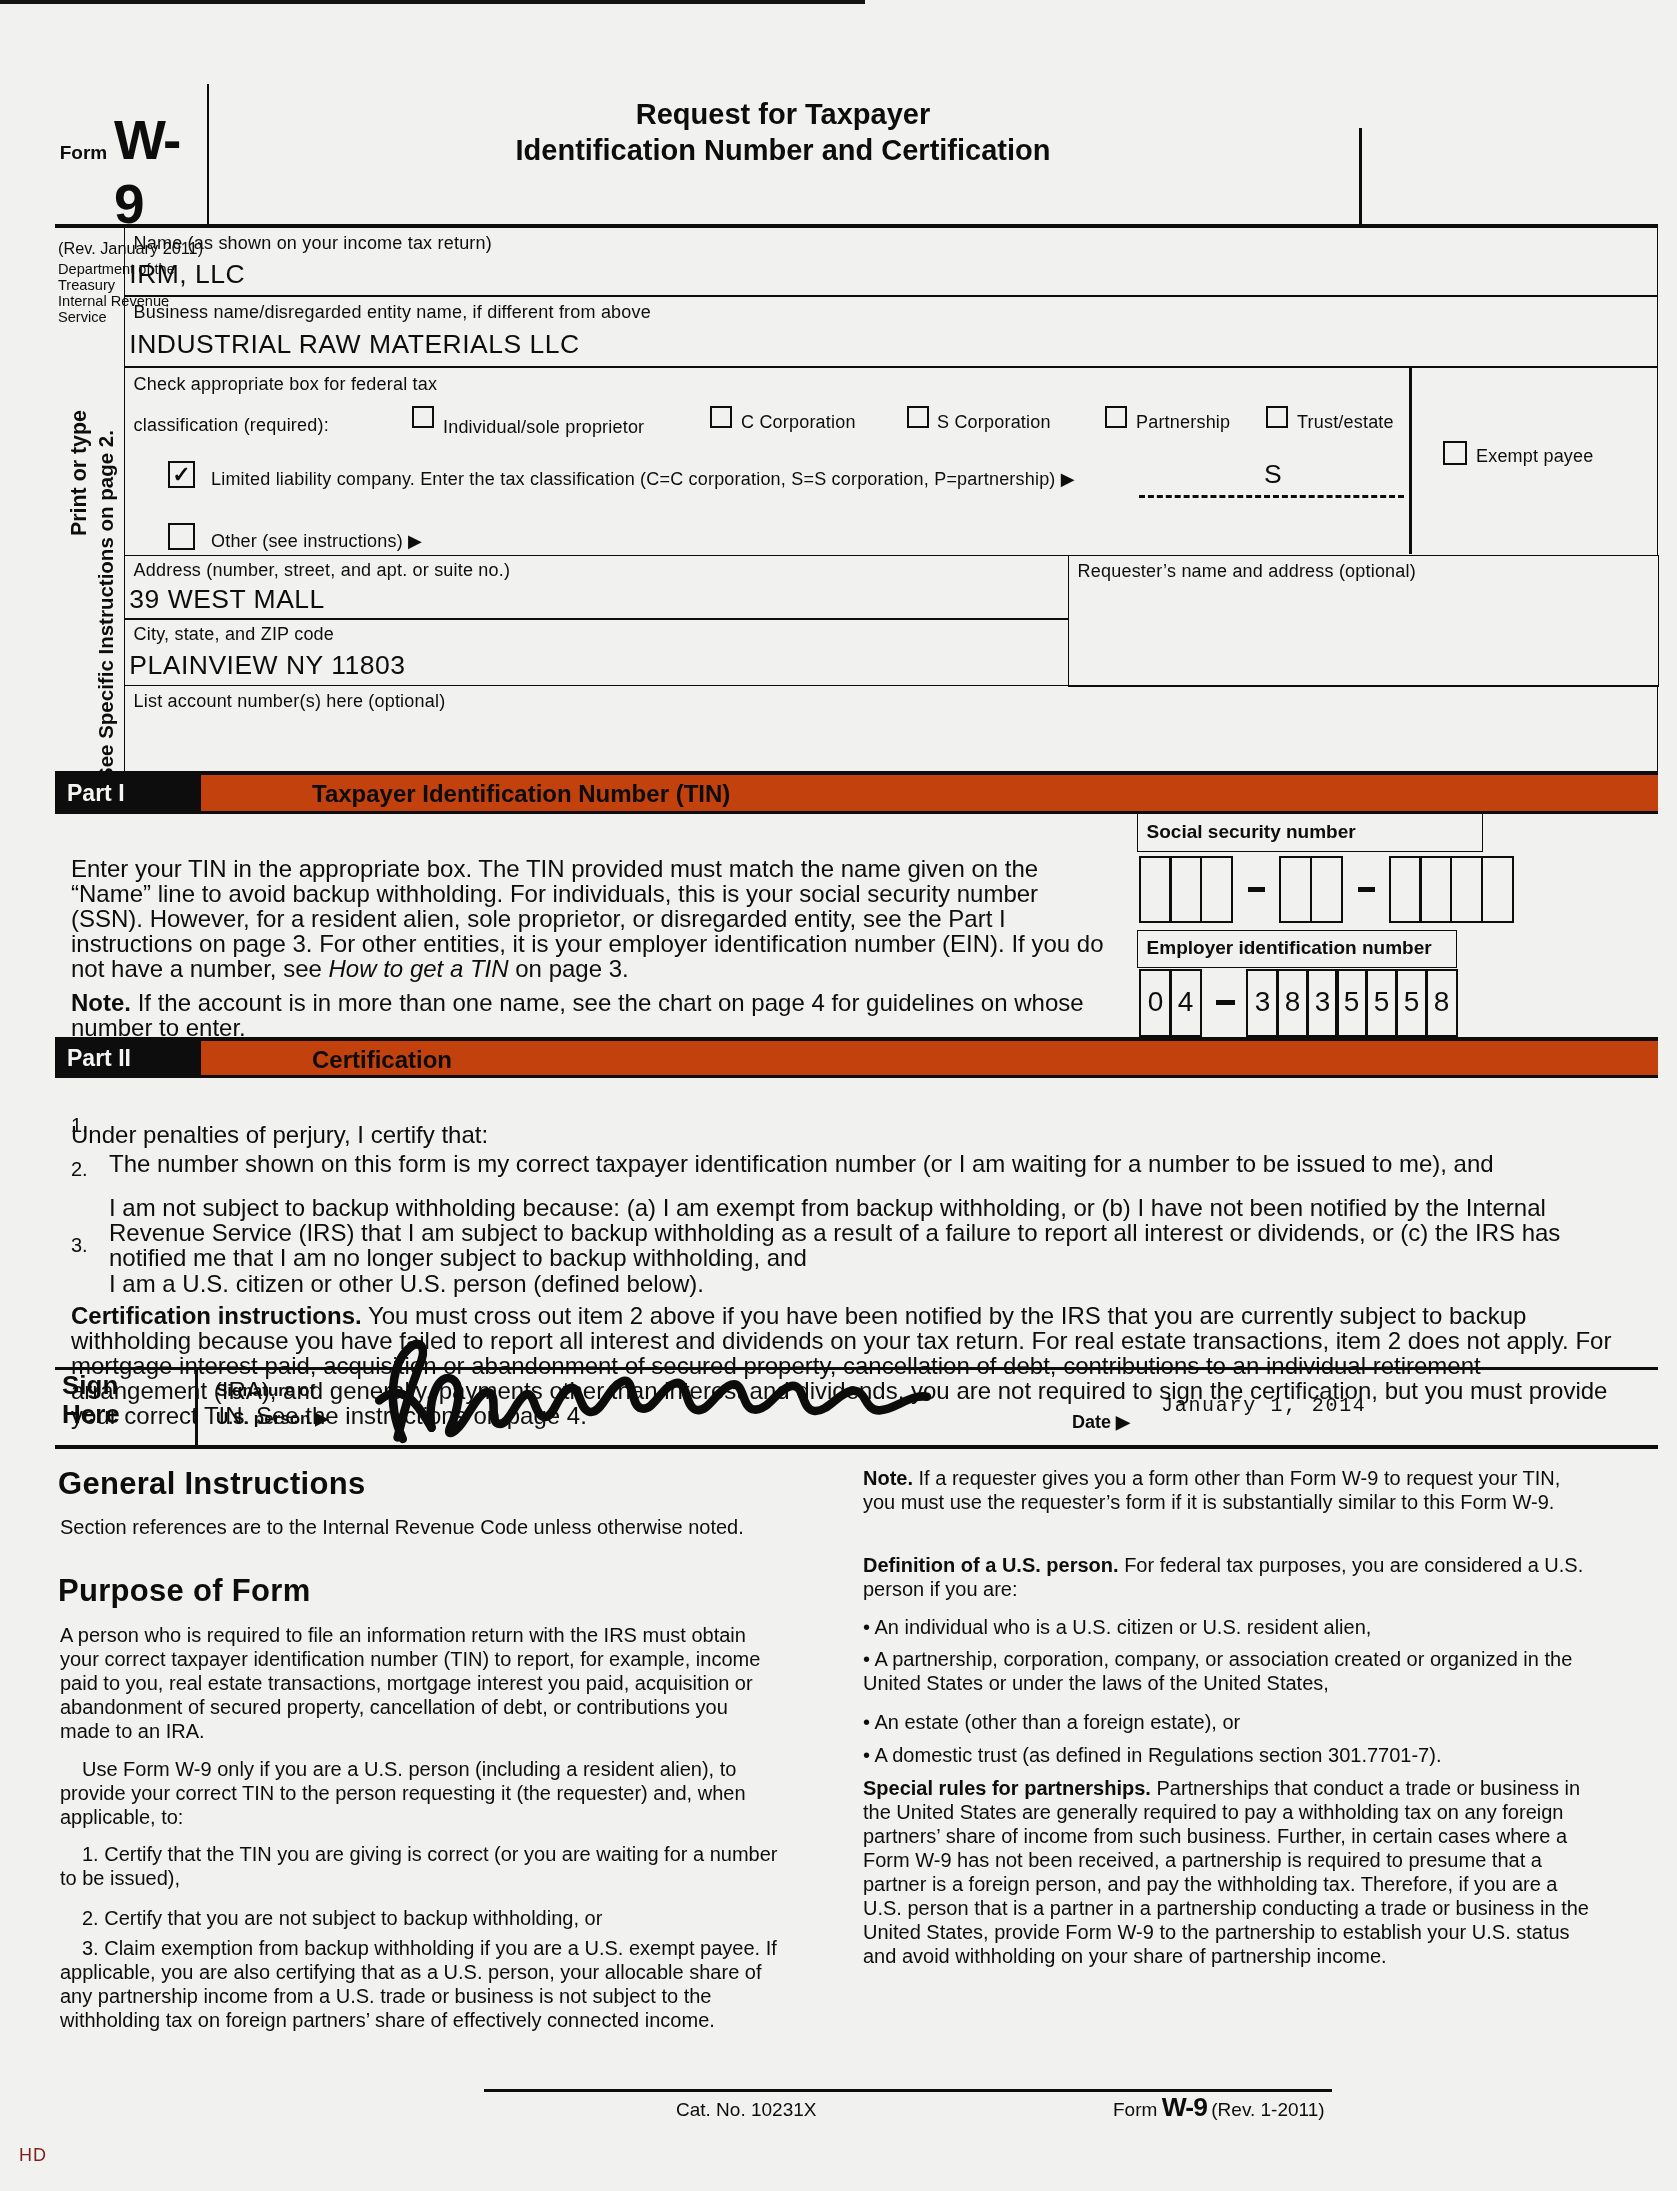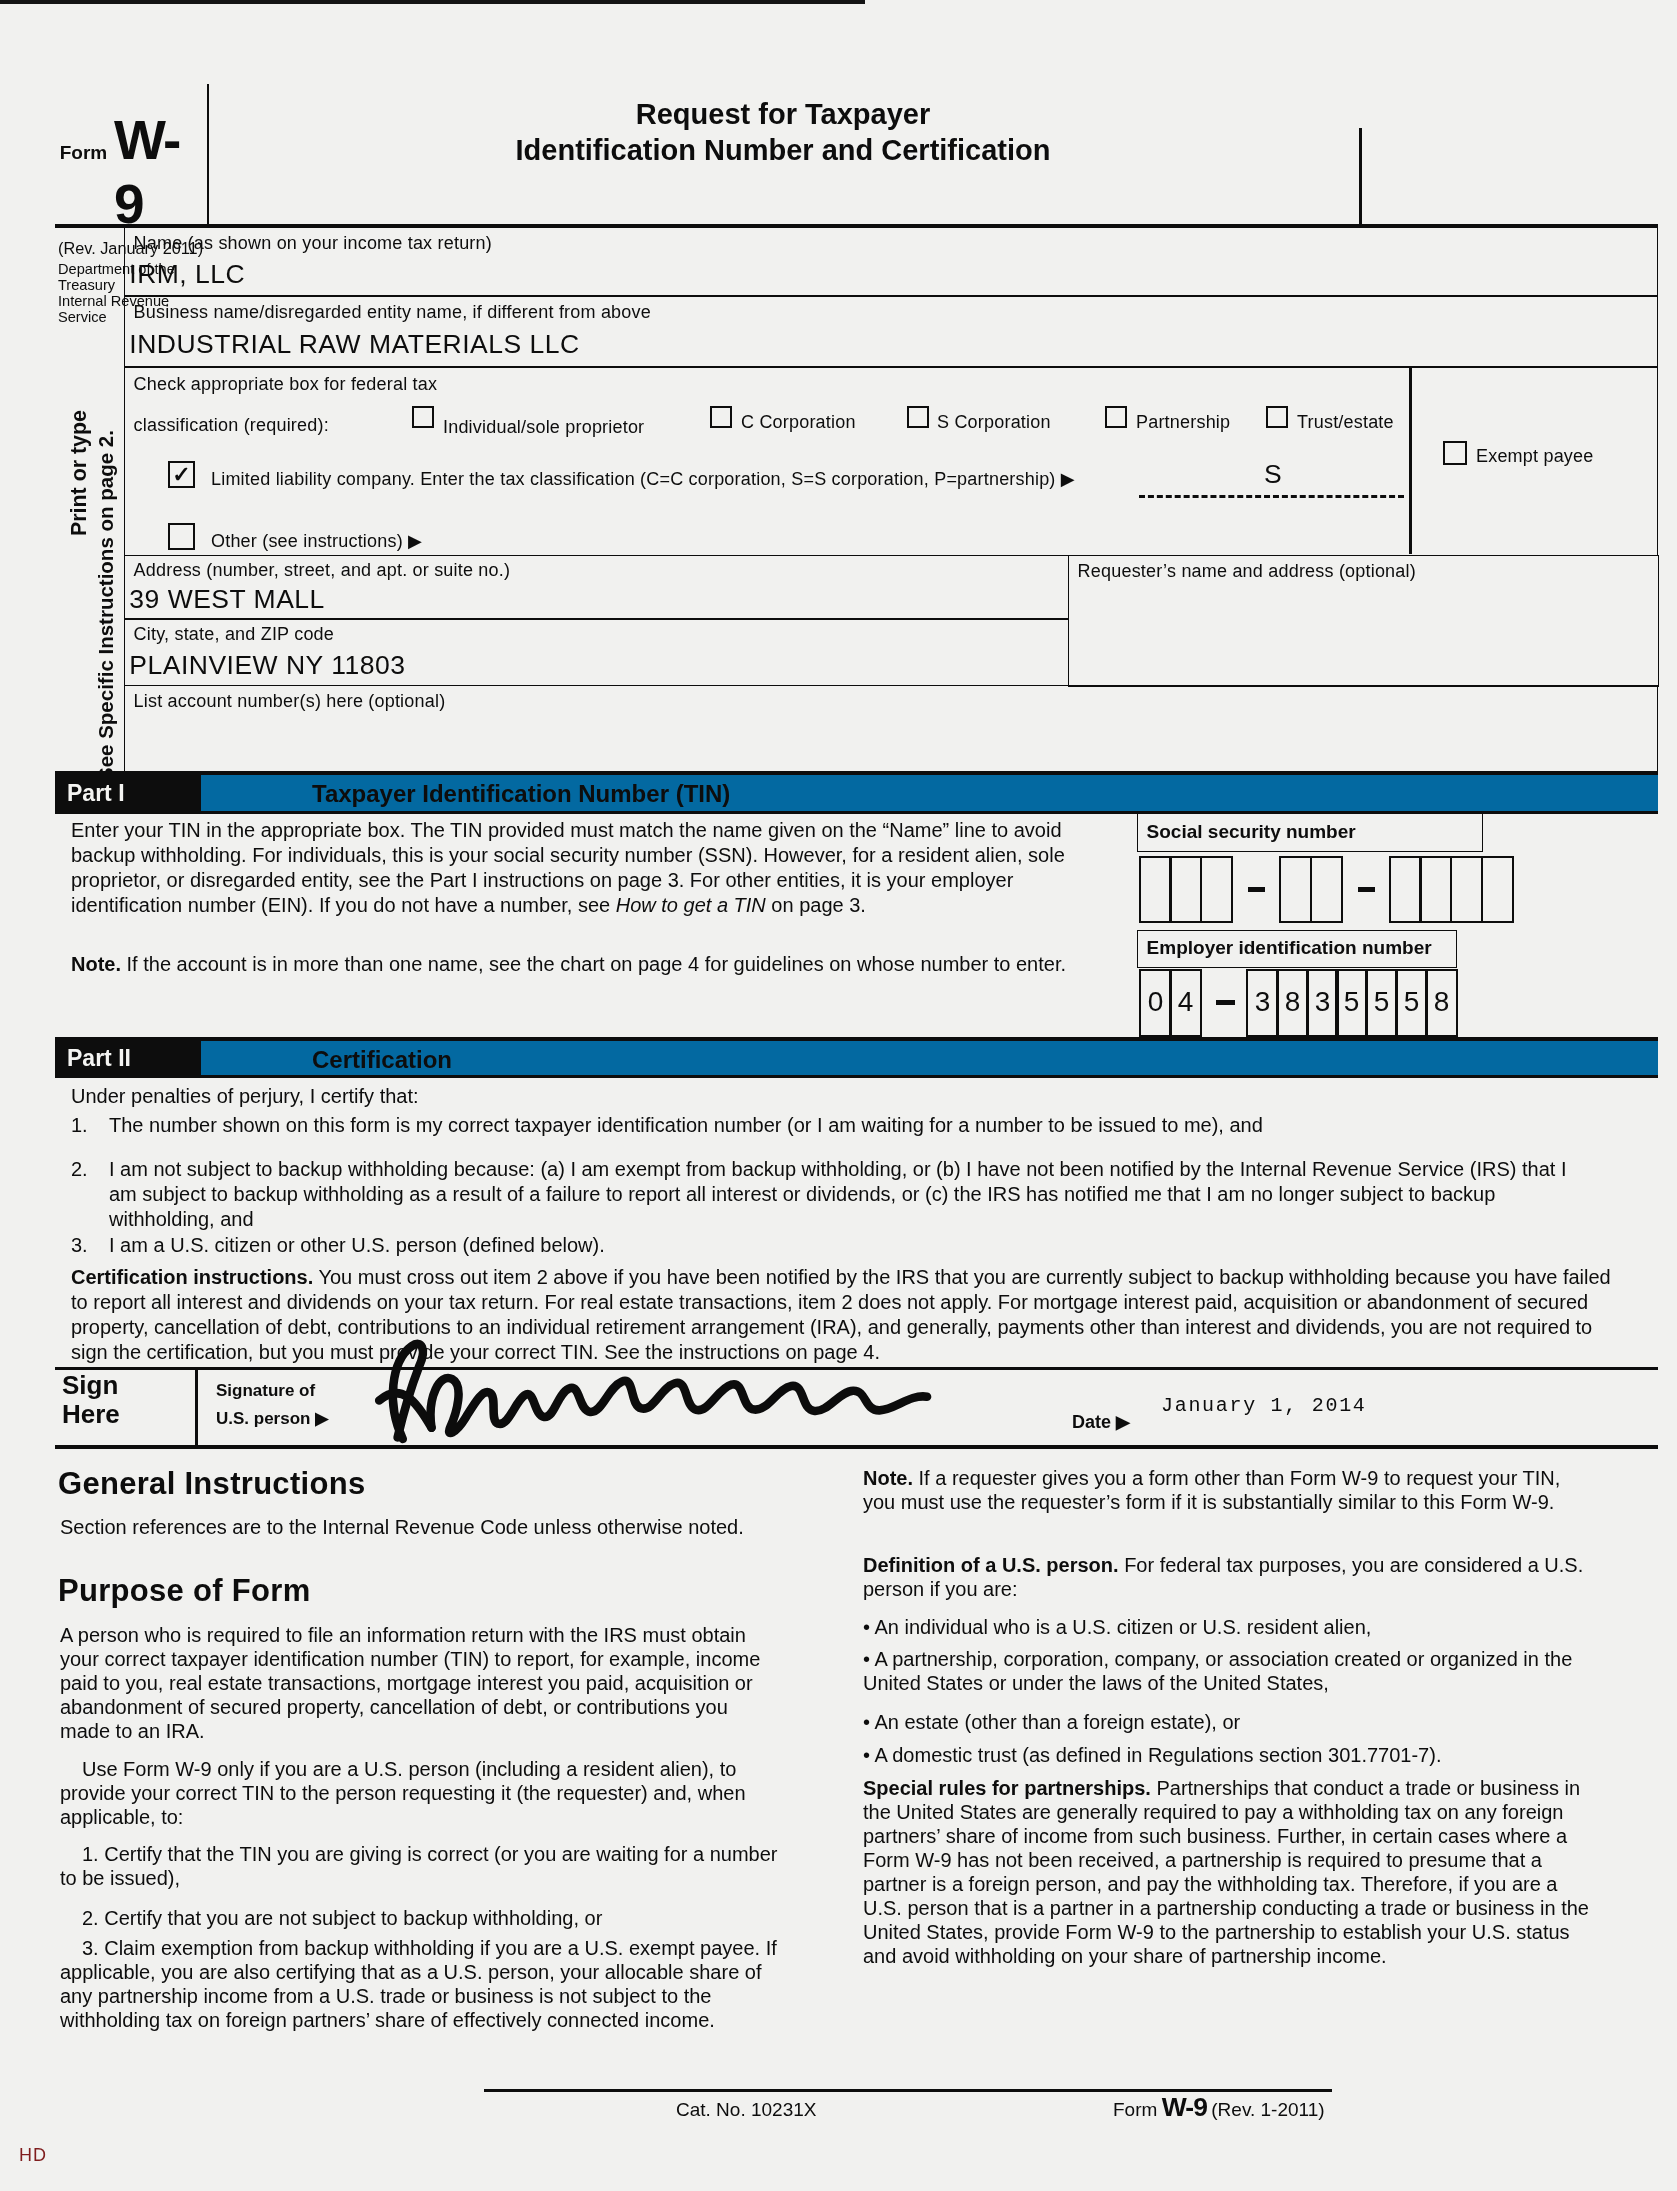--- a/index.html
+++ b/index.html
@@ -8,24 +8,24 @@
   .abs{position:absolute;}
   .lbl{font-size:18px;letter-spacing:0.2px;}
   .val{font-size:26.5px;letter-spacing:0.5px;}
   .bx{border:1.7px solid #0d0d0d;box-sizing:border-box;}
   .thick{background:#0d0d0d;}
   .cb{border:2.6px solid #0d0d0d;box-sizing:border-box;background:transparent;
       display:flex;align-items:center;justify-content:center;}
   .cb26{width:22px;height:22px;}
   .cb30{width:27px;height:27px;}
   .check{font-size:22px;font-weight:bold;line-height:1;}
-  .body-t{font-size:20px;line-height:25px;}
+  .body-t{font-size:24px;line-height:25px;margin-top:38px;}
   .body-t2{font-size:20px;line-height:24px;}
   .vert{writing-mode:vertical-rl;transform:rotate(180deg);font-weight:bold;}
-  .partbar{border-top:4.3px solid #0d0d0d;border-bottom:3.4px solid #0d0d0d;box-sizing:border-box;background:#0369a1;}
+  .partbar{border-top:4.3px solid #0d0d0d;border-bottom:3.4px solid #0d0d0d;box-sizing:border-box;background:#c2410c;}
   .partlabel{position:absolute;left:0;top:0;bottom:0;width:146px;background:#0d0d0d;color:#f4f4f2;
              font-weight:bold;font-size:23px;display:flex;align-items:center;padding-left:12px;box-sizing:border-box;}
   .parttitle{position:absolute;left:257px;top:5.1px;font-weight:bold;font-size:24px;}
   .cell{border:2.6px solid #0d0d0d;box-sizing:border-box;text-align:center;font-size:28px;line-height:62px;}
   .dash{background:#0d0d0d;height:5.1px;}
   .hang{display:flex;}
   .hang .num{width:38px;flex:0 0 38px;font-size:20px;line-height:25px;}
   .gi-h{font-size:31px;font-weight:bold;letter-spacing:0.3px;}
   b.lead{font-weight:bold;}
 </style>

